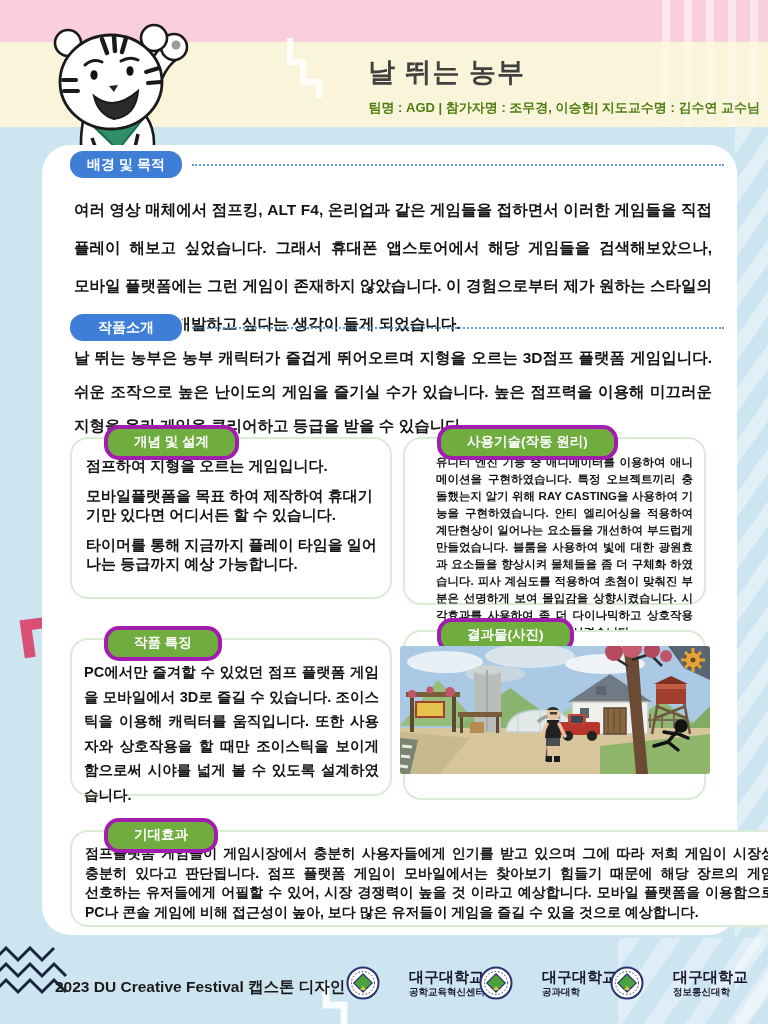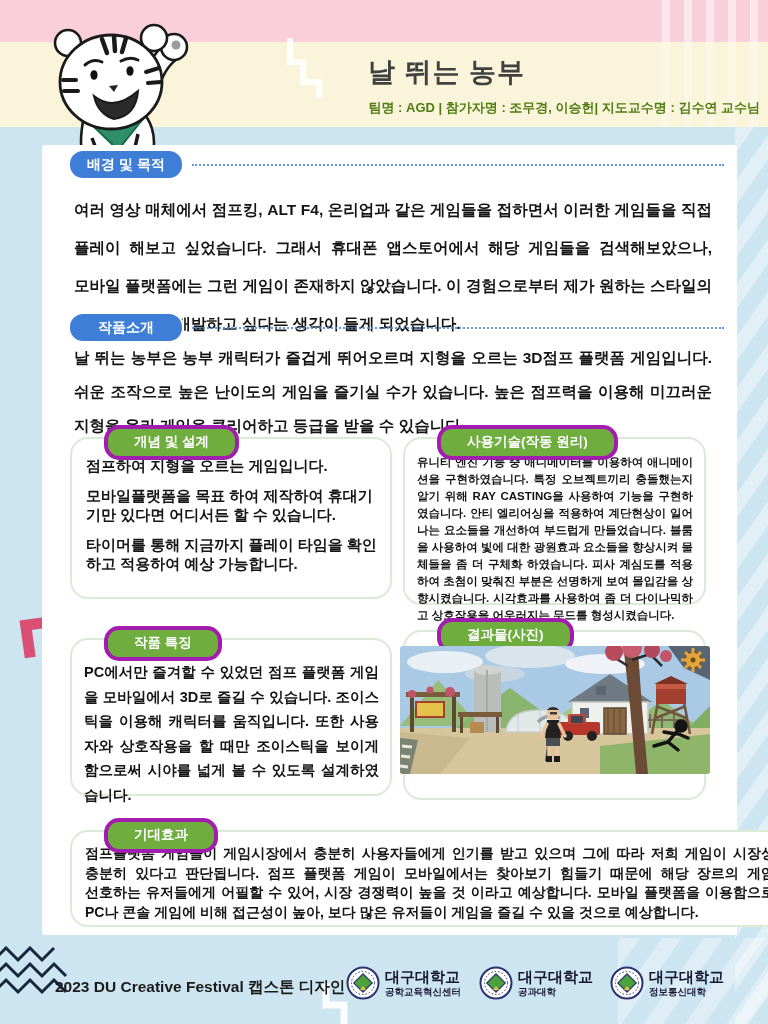--- a/index.html
+++ b/index.html
@@ -18,21 +18,21 @@
   
   .stripe-col{position:absolute;right:0;top:127px;width:33px;height:897px;
     background:repeating-linear-gradient(-55deg,rgba(255,255,255,0) 0 16px,rgba(255,255,255,.40) 16px 30px);}
   .stripe-corner{position:absolute;right:0;top:938px;width:150px;height:86px;
     background:repeating-linear-gradient(-55deg,rgba(255,255,255,0) 0 18px,rgba(255,255,255,.35) 18px 34px);}
   .stair{position:absolute;}
   .zigzag{position:absolute;left:-6px;top:946px;}
   .bracket{position:absolute;left:20px;top:616px;transform:rotate(-8deg);}
 
   
-  .main-card{position:absolute;left:42px;top:145px;width:695px;height:790px;background:#ffffff;border-radius:2px;}
+  .main-card{position:absolute;left:42px;top:145px;width:695px;height:790px;background:#ffffff;border-radius:28px;}
 
   
   .section-row{position:absolute;left:26px;width:656px;display:flex;align-items:center;}
   .pill-blue{background:#3e7ed7;color:#fff;font-weight:700;font-size:14px;line-height:1;
     padding:6px 0 7px;width:116px;text-align:center;border-radius:15px;border:2px solid #fff;box-sizing:border-box;}
   .dotline{flex:1;height:0;border-bottom:2px dotted #4a86d8;margin-left:8px;opacity:.85;}
 
   .lead-para{position:absolute;left:32px;width:638px;font-size:15.5px;font-weight:700;
     color:#141414;line-height:38px;text-align:justify;word-break:keep-all;}
 
@@ -45,21 +45,21 @@
   .concept-body p{margin:0 0 11px;font-size:15px;line-height:19px;}
   .tech-body{padding:15px 11px 0 12px;font-size:11.5px;line-height:17px;text-align:justify;word-break:break-all;}
   .features-body{padding:20px 11px 0 12px;font-size:14.5px;line-height:24.5px;text-align:justify;word-break:break-all;}
   .expect-body{padding:12px 13px 0 13px;font-size:14px;line-height:19.5px;text-align:justify;word-break:keep-all;}
 
   .shot-wrap{position:absolute;left:-5px;top:14px;width:310px;height:128px;border-radius:3px;overflow:hidden;}
 
   
   .footer-text{position:absolute;left:55px;top:977px;font-size:15.5px;font-weight:700;color:#1b1b1b;white-space:nowrap;}
   .logo{position:absolute;top:966px;display:flex;align-items:center;gap:5px;}
-  .logo-txt{display:flex;flex-direction:column;line-height:1.1;}
+  .logo-txt{display:flex;flex-direction:column;line-height:1.1;margin-left:24px;}
   .logo-univ{font-size:15px;font-weight:700;color:#181830;}
   .logo-unit{font-size:9.5px;font-weight:700;color:#181830;margin-top:2px;}
 </style>
 </head>
 <body>
 
 <div id="page">
 
   <div class="band-pink">
     <div class="stripes-v"></div>
@@ -138,25 +138,25 @@
       <div class="pill-blue">작품소개</div>
       <div class="dotline"></div>
     </div>
     <div class="lead-para" style="top:196px;line-height:34px;">날 뛰는 농부은 농부 캐릭터가 즐겁게 뛰어오르며 지형을 오르는 3D점프 플랫폼 게임입니다. 쉬운 조작으로 높은 난이도의 게임을 즐기실 수가 있습니다.  높은 점프력을 이용해 미끄러운 지형을 올라 게임을 클리어하고 등급을 받을 수 있습니다.</div>
 
     <div class="card" style="left:28px;top:292px;width:322px;height:162px;">
       <div class="pill-green">개념 및 설계</div>
       <div class="card-body concept-body">
         <p>점프하여 지형을 오르는 게임입니다.</p>
         <p>모바일플랫폼을 목표 하여 제작하여 휴대기기만 있다면 어디서든 할 수 있습니다.</p>
-        <p>타이머를 통해 지금까지 플레이 타임을 확인하고 적용하여 예상 가능합니다.</p>
+        <p>타이머를 통해 지금까지 플레이 타임을 일어나는 등급까지 예상 가능합니다.</p>
       </div>
     </div>
 
-    <div class="card" style="left:361px;top:292px;width:303px;height:168px;">
+    <div class="card" style="left:361px;top:292px;width:303px;height:168px;padding-left:19px;">
       <div class="pill-green">사용기술(작동 원리)</div>
       <div class="card-body tech-body">유니티 엔진 기능 중 애니메이터를 이용하여 애니메이션을 구현하였습니다. 특정 오브젝트끼리 충돌했는지 알기 위해 RAY CASTING을 사용하여 기능을 구현하였습니다. 안티 엘리어싱을 적용하여 계단현상이 일어나는 요소들을 개선하여 부드럽게 만들었습니다. 블룸을 사용하여 빛에 대한 광원효과 요소들을 향상시켜 물체들을 좀 더 구체화 하였습니다. 피사 계심도를 적용하여 초첨이 맞춰진 부분은 선명하게 보여 몰입감을 상향시켰습니다. 시각효과를 사용하여 좀 더 다이나믹하고 상호작용을 어우러지는 무드를 형성시켰습니다.</div>
     </div>
 
     <div class="card" style="left:28px;top:493px;width:322px;height:158px;">
       <div class="pill-green">작품 특징</div>
       <div class="card-body features-body">PC에서만 즐겨할 수 있었던 점프 플랫폼 게임을 모바일에서 3D로 즐길 수 있습니다. 조이스틱을 이용해 캐릭터를 움직입니다. 또한 사용자와 상호작용을 할 때만 조이스틱을 보이게 함으로써 시야를 넓게 볼 수 있도록 설계하였습니다.</div>
     </div>
 
     <div class="card" style="left:361px;top:485px;width:303px;height:170px;">

